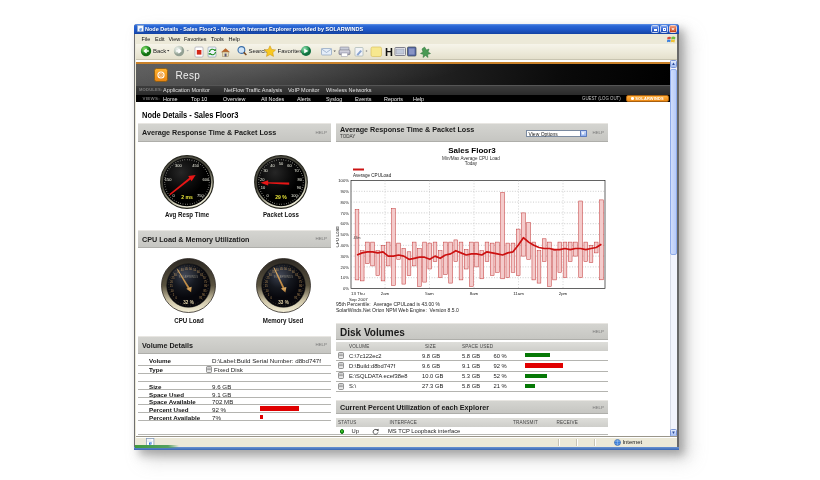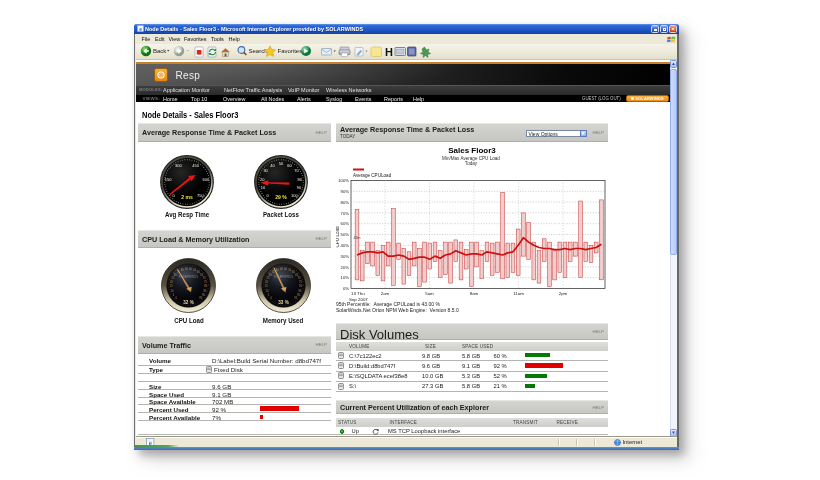--- a/index.html
+++ b/index.html
@@ -150,21 +150,21 @@
 <div style="position:absolute;left:138px;top:123px;width:193px;height:18.5px;"></div>
 <div style="position:absolute;left:138px;top:123px;width:193px;height:18.5px;background:linear-gradient(#d4d4d0,#c6c6c2);border-top:1px solid #e8e6e2;border-bottom:1px solid #aeaeaa;"></div>
 <div style="position:absolute;left:142px;top:128.25px;font-size:7.2px;font-weight:bold;color:#1a1a1a;white-space:nowrap;">Average Response Time &amp; Packet Loss</div>
 <div style="position:absolute;left:309px;top:129.75px;width:18px;height:6px;font-size:4.4px;color:#777;text-align:right;">HELP</div>
 <div style="position:absolute;left:138px;top:230px;width:193px;height:17.5px;"></div>
 <div style="position:absolute;left:138px;top:230px;width:193px;height:17.5px;background:linear-gradient(#d4d4d0,#c6c6c2);border-top:1px solid #e8e6e2;border-bottom:1px solid #aeaeaa;"></div>
 <div style="position:absolute;left:142px;top:234.75px;font-size:7.2px;font-weight:bold;color:#1a1a1a;white-space:nowrap;">CPU Load &amp; Memory Utilization</div>
 <div style="position:absolute;left:309px;top:236.25px;width:18px;height:6px;font-size:4.4px;color:#777;text-align:right;">HELP</div>
 <div style="position:absolute;left:138px;top:336px;width:193px;height:17.5px;"></div>
 <div style="position:absolute;left:138px;top:336px;width:193px;height:17.5px;background:linear-gradient(#d4d4d0,#c6c6c2);border-top:1px solid #e8e6e2;border-bottom:1px solid #aeaeaa;"></div>
-<div style="position:absolute;left:142px;top:340.75px;font-size:7.2px;font-weight:bold;color:#1a1a1a;white-space:nowrap;">Volume Traffic</div>
+<div style="position:absolute;left:142px;top:340.75px;font-size:7.2px;font-weight:bold;color:#1a1a1a;white-space:nowrap;">Volume Details</div>
 <div style="position:absolute;left:309px;top:342.25px;width:18px;height:6px;font-size:4.4px;color:#777;text-align:right;">HELP</div>
 <div style="position:absolute;left:147px;top:210.5px;width:80px;height:8px;font-size:7px;font-weight:bold;color:#111;text-align:center;transform:scaleX(0.88);">Avg Resp Time</div>
 <div style="position:absolute;left:241px;top:210.5px;width:80px;height:8px;font-size:7px;font-weight:bold;color:#111;text-align:center;transform:scaleX(0.88);">Packet Loss</div>
 <div style="position:absolute;left:148.5px;top:316.5px;width:80px;height:8px;font-size:7px;font-weight:bold;color:#111;text-align:center;transform:scaleX(0.88);">CPU Load</div>
 <div style="position:absolute;left:243px;top:316.5px;width:80px;height:8px;font-size:7px;font-weight:bold;color:#111;text-align:center;transform:scaleX(0.88);">Memory Used</div>
 <svg class="ab" style="left:160px;top:155px" width="54" height="54" viewBox="-27 -27 54 54">
     <defs>
       <linearGradient id="rima1" x1="0" y1="0" x2="0.4" y2="1">
         <stop offset="0" stop-color="#56554a"></stop>
         <stop offset="0.55" stop-color="#45443a"></stop>
@@ -461,21 +461,21 @@
     <rect x="253.15" y="103.3" width="3.7" height="17.3" fill="#f4cbcb" stroke="#c03030" stroke-width="0.5"></rect>
     <rect x="258.35" y="100.1" width="3.7" height="10.8" fill="#f4cbcb" stroke="#c03030" stroke-width="0.5"></rect>
     <rect x="263.55" y="57.9" width="3.7" height="79.9" fill="#f4cbcb" stroke="#c03030" stroke-width="0.5"></rect>
     <text x="17.5" y="96.8" font-size="3.6" fill="#444" font-family="Liberation Sans">43m</text>
     <polyline points="21.0,113.0 26.2,110.9 31.4,109.8 36.6,109.8 41.8,110.9 47.0,109.8 52.2,114.1 57.4,114.1 62.6,113.0 67.8,114.1 73.0,117.3 78.2,116.3 83.4,115.2 88.6,115.2 93.8,117.3 99.0,114.1 104.2,116.3 109.4,113.0 114.6,111.9 119.8,108.7 125.0,110.9 130.2,113.0 135.4,111.9 140.6,111.9 145.8,113.0 151.0,109.8 156.2,110.9 161.4,111.9 166.6,113.0 171.8,110.9 177.0,109.8 182.2,103.3 187.4,95.7 192.6,100.1 197.8,103.3 203.0,105.5 208.2,106.5 213.4,106.5 218.6,107.6 223.8,107.6 229.0,106.5 234.2,107.6 239.4,106.5 244.6,106.5 249.8,107.6 255.0,106.5 260.2,105.5 265.4,102.2" fill="none" stroke="#cc1111" stroke-width="1.7" stroke-linejoin="round"></polyline>
     <text x="0" y="163.5" font-size="5" fill="#222" font-family="Liberation Sans">95th Percentile:&nbsp;&nbsp;Average CPULoad is 43.00 %</text>
     <text x="0" y="169.5" font-size="5" fill="#222" font-family="Liberation Sans">SolarWinds.Net Orion NPM Web Engine:&nbsp;&nbsp;Version 8.5.0</text>
   </svg>
 <div style="position:absolute;left:336px;top:322.5px;width:272px;height:17.5px;"></div>
 <div style="position:absolute;left:336px;top:322.5px;width:272px;height:17.5px;background:linear-gradient(#d4d4d0,#c6c6c2);border-top:1px solid #e8e6e2;border-bottom:1px solid #aeaeaa;"></div>
-<div style="position:absolute;left:340px;top:327.25px;font-size:13px;font-weight:normal;color:#1a1a1a;white-space:nowrap;">Disk Volumes</div>
+<div style="position:absolute;left:340px;top:327.25px;font-size:10px;font-weight:bold;color:#1a1a1a;white-space:nowrap;">Disk Volumes</div>
 <div style="position:absolute;left:586px;top:328.75px;width:18px;height:6px;font-size:4.4px;color:#777;text-align:right;">HELP</div>
 <div style="position:absolute;left:336px;top:341.5px;width:272px;height:9px;background:linear-gradient(#dededa,#cececa);"></div>
 <div style="position:absolute;left:349px;top:343.5px;font-size:4.6px;color:#444;letter-spacing:0.2px;">VOLUME</div>
 <div style="position:absolute;left:425px;top:343.5px;font-size:4.6px;color:#444;letter-spacing:0.2px;">SIZE</div>
 <div style="position:absolute;left:462px;top:343.5px;font-size:4.6px;color:#444;letter-spacing:0.2px;">SPACE USED</div>
 <svg class="ab" style="left:337.5px;top:351.7px" width="6" height="7" viewBox="0 0 6 7">
     <rect x="0.5" y="0.5" width="5" height="6" rx="1" fill="#e8e8e8" stroke="#555" stroke-width="0.6"></rect>
     <line x1="1.2" y1="2.2" x2="4.8" y2="2.2" stroke="#555" stroke-width="0.5"></line>
     <line x1="1.2" y1="3.6" x2="4.8" y2="3.6" stroke="#555" stroke-width="0.5"></line>
   </svg>

